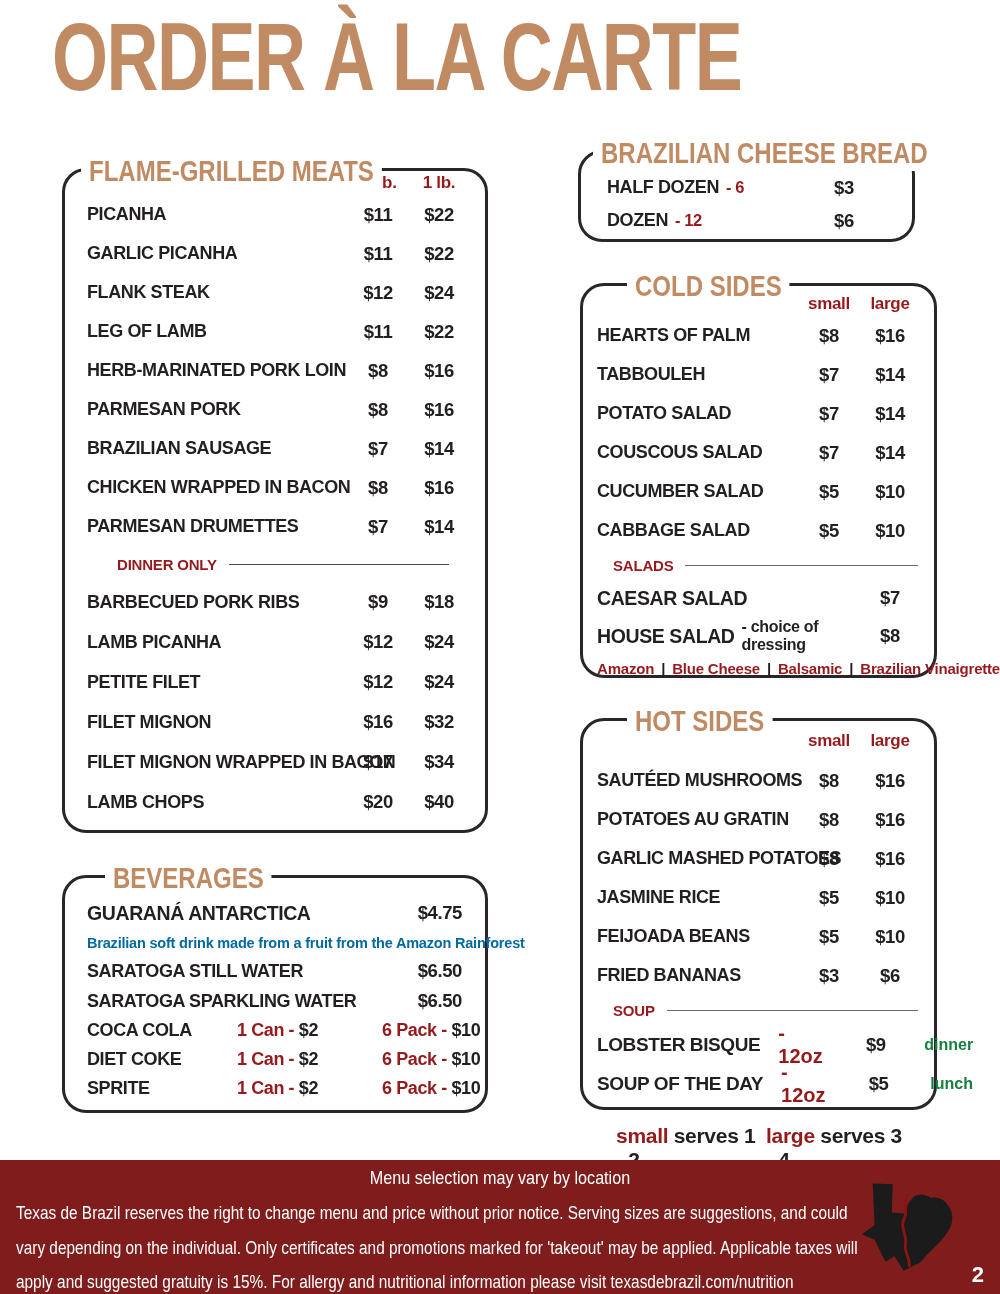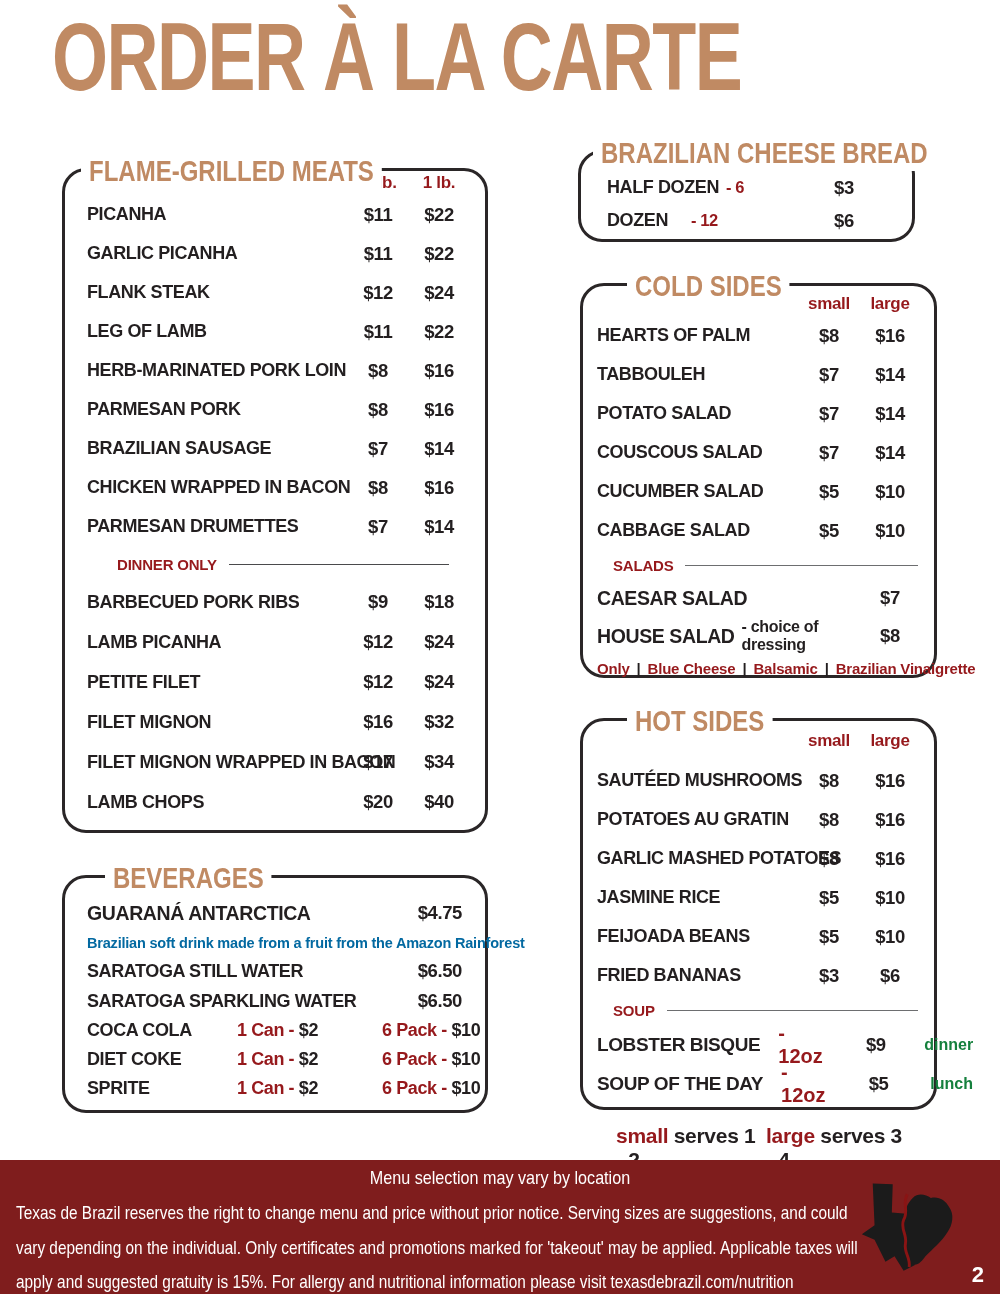--- a/index.html
+++ b/index.html
@@ -199,21 +199,21 @@
 <section class="box" id="cheese-box">
   <span class="legend" style="left:12px;">BRAZILIAN CHEESE BREAD</span>
   <div class="row item-row">
     <span class="item">HALF DOZEN</span>
     <span class="item red" style="margin-left:7px; font-size:16.5px;">- 6</span>
     <span class="grow"></span>
     <span class="price cprice">$3</span>
   </div>
   <div class="row item-row">
     <span class="item">DOZEN</span>
-    <span class="item red" style="margin-left:23px; font-size:16.5px;">- 12</span>
+    <span class="item red" style="margin-left:7px; font-size:16.5px;">- 12</span>
     <span class="grow"></span>
     <span class="price cprice">$6</span>
   </div>
 </section>
 
 <section class="box" id="cold-box">
   <span class="legend" style="left:44px;">COLD SIDES</span>
   <div class="row colhead-row">
     <span class="grow"></span>
     <span class="c58">small</span>
@@ -262,21 +262,21 @@
     <span class="price c64">$7</span>
   </div>
   <div class="row house-row">
     <span class="item" style="font-size:19.5px;">HOUSE SALAD</span>
     <span class="house-note">- choice of dressing</span>
     <span class="grow"></span>
     <span class="c58" style="width:20px;"></span>
     <span class="price c64">$8</span>
   </div>
   <div class="dressings">
-    <span class="red">Only</span>
+    <span class="red">Amazon</span>
     <span class="sep">|</span>
     <span class="red">Blue Cheese</span>
     <span class="sep">|</span>
     <span class="red">Balsamic</span>
     <span class="sep">|</span>
     <span class="red">Brazilian Vinaigrette</span>
   </div>
 </section>
 
 <section class="box" id="hot-box">

